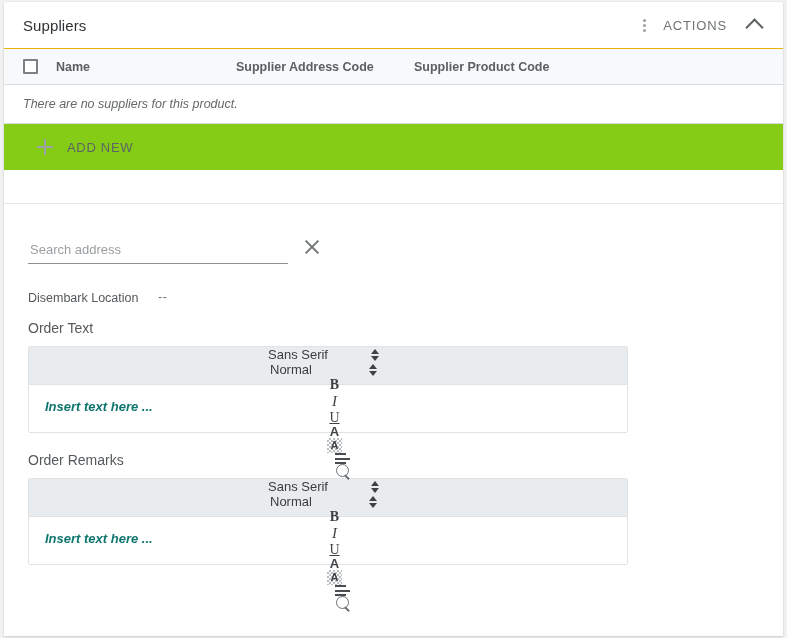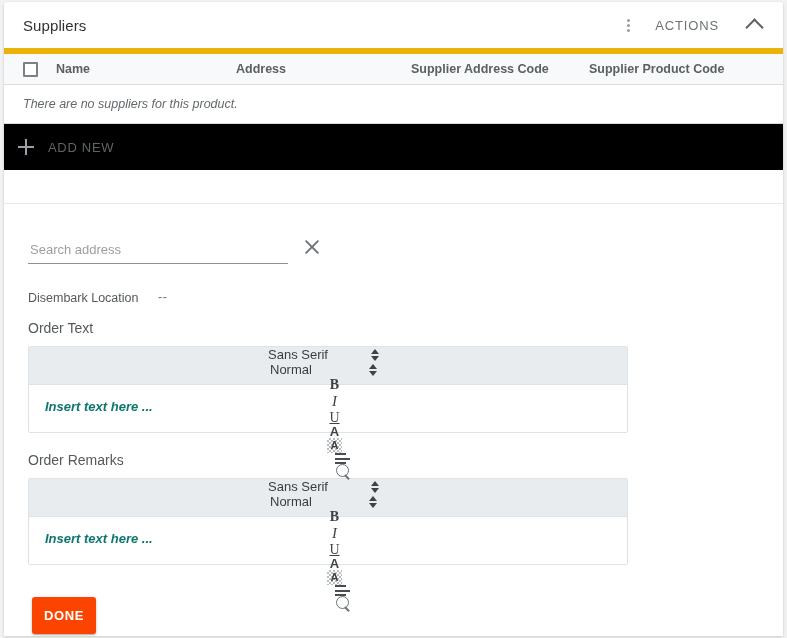--- a/index.html
+++ b/index.html
@@ -42,21 +42,21 @@
   }
   .panel-title {
     font-size: 15px;
     color: #2f3234;
     letter-spacing: .1px;
   }
   .header-right {
     margin-left: auto;
     display: flex;
     align-items: center;
-    gap: 12px;
+    gap: 4px;
   }
   .kebab {
     width: 22px; height: 28px;
     display: flex; flex-direction: column;
     align-items: center; justify-content: center;
     gap: 2px;
     cursor: pointer;
   }
   .kebab i { display:block; width:3px; height:3px; border-radius:50%; background:#9aa0a4; }
   .actions-label {
@@ -76,21 +76,21 @@
     border-left: 2px solid #5d6265;
     border-top: 2px solid #5d6265;
     transform: rotate(45deg);
     margin-top: 5px;
   }
 
   
   .table-head {
     height: 37px;
     background: #f7f9fa;
-    border-top: 6px solid #eab308;
+    border-top: 1px solid #eab308;
     border-bottom: 1px solid #d7dde0;
     display: flex;
     align-items: center;
     padding-left: 19px;
     font-size: 12.5px;
     color: #5b6063;
     font-weight: bold;
   }
   .chk {
     width: 15px; height: 15px;
@@ -115,22 +115,22 @@
     font-size: 12.5px;
     font-style: italic;
     color: #63686b;
     background: #fff;
   }
 
   .add-new-row {
     height: 46px;
     display: flex;
     align-items: center;
-    padding-left: 14px;
-    background: #000000;
+    padding-left: 33px;
+    background: #84cc16;
     cursor: pointer;
   }
   .plus {
     position: relative;
     width: 16px; height: 16px;
     margin-right: 14px;
     flex: none;
   }
   .plus::before, .plus::after {
     content:""; position:absolute; background:#9aa0a4;
@@ -359,21 +359,20 @@
         <div class="actions-label">ACTIONS</div>
         <div class="chevron-btn">
           <div class="chev-up"></div>
         </div>
       </div>
     </div>
 
     <div class="table-head">
       <div class="chk"></div>
       <div class="col-name">Name</div>
-      <div class="col-addr">Address</div>
       <div class="col-sac">Supplier Address Code</div>
       <div class="col-spc">Supplier Product Code</div>
     </div>
 
     <div class="empty-row">There are no suppliers for this product.</div>
 
     <div class="add-new-row">
       <div class="plus"></div>
       <div class="add-new-label">ADD NEW</div>
     </div>
@@ -461,15 +460,14 @@
           </div>
           <div class="tb-btn spacer-left2">
             <span class="search-icon"></span>
           </div>
         </div>
         <div class="editor-body">Insert text here ...</div>
       </div>
 
     </div>
 
-    <button class="done-btn">DONE</button>
   </div>
 </div>
 
 </body></html>

